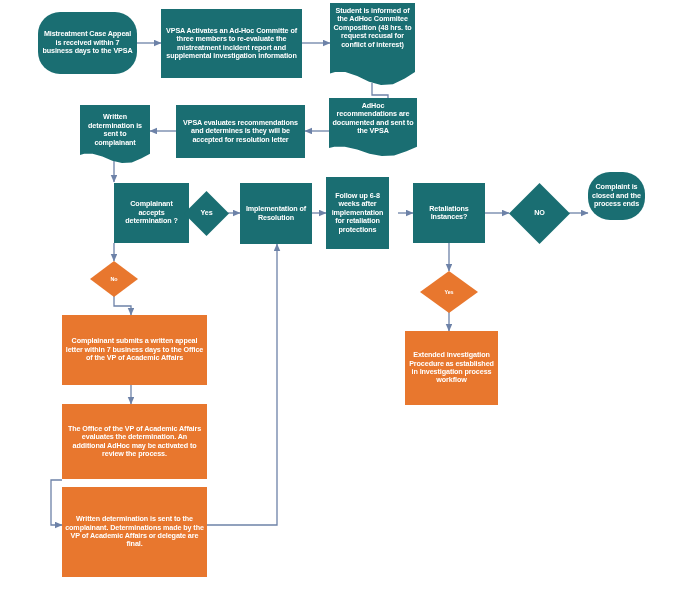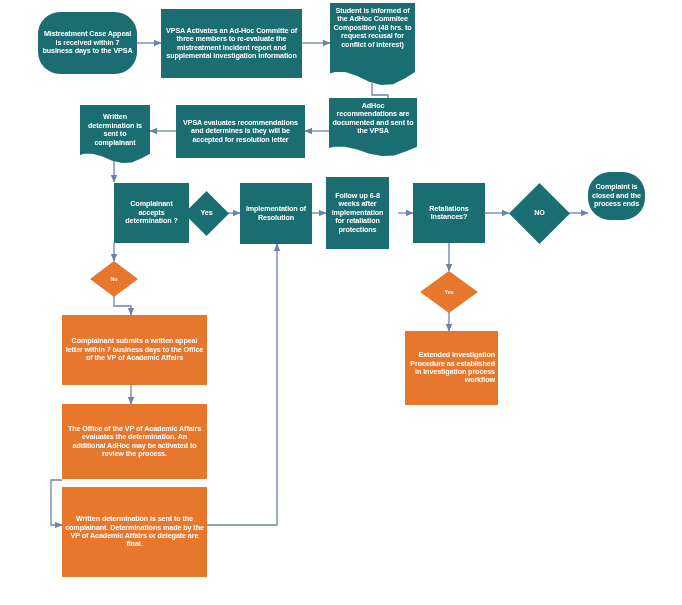--- a/index.html
+++ b/index.html
@@ -185,17 +185,17 @@
   </div>
 
   <div class="node orange rect fs-small" style="left:62px; top:487px; width:145px; height:90px;align-items:center;">
     <span class="label">Written determination is sent to the complainant. Determinations made by the VP of Academic Affairs or delegate are final.</span>
   </div>
 
   <div class="node orange diamond fs-micro" style="left:420px; top:271px; width:58px; height:42px;">
     <span class="label">Yes</span>
   </div>
 
-  <div class="node orange rect fs-small" style="left:405px; top:331px; width:93px; height:74px;text-align:right;">
+  <div class="node orange rect fs-small" style="left:405px; top:331px; width:93px; height:74px;">
     <span class="label">Extended investigation Procedure as established in Investigation process workflow</span>
   </div>
 
 </div>
 
 </body></html>

